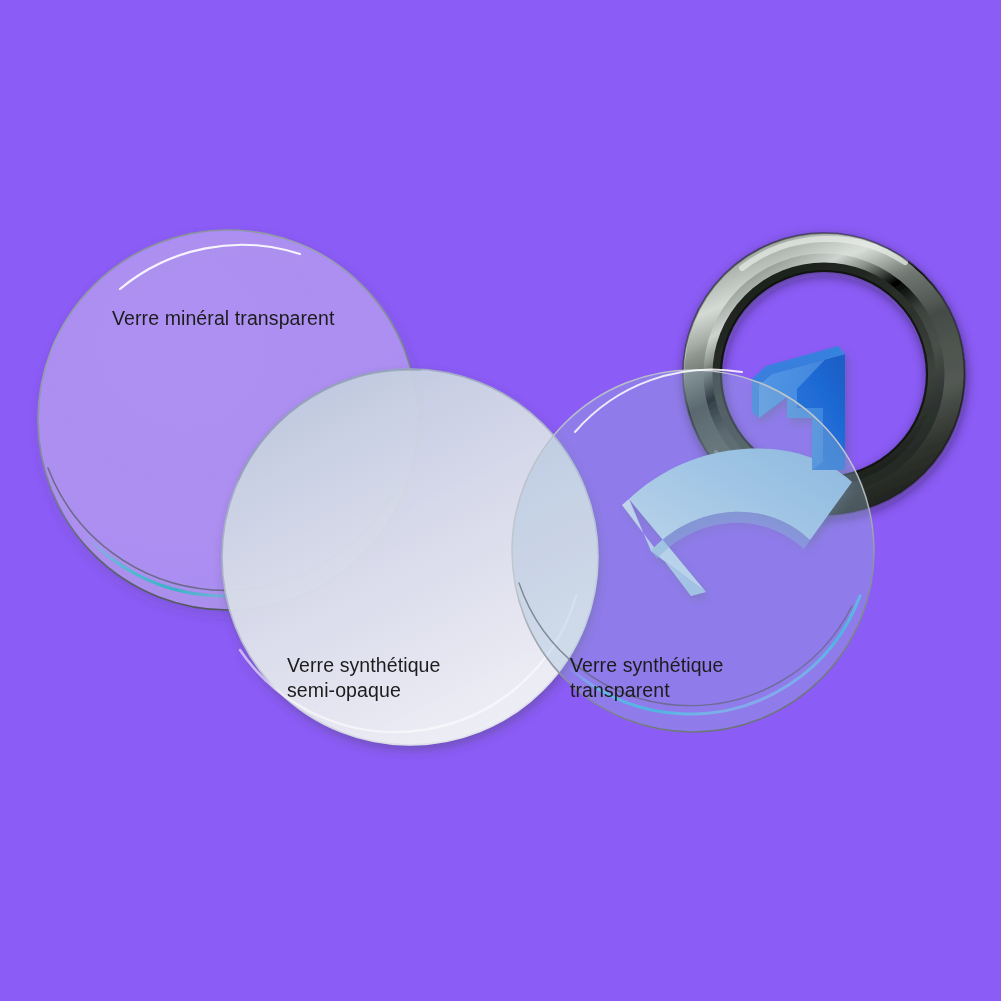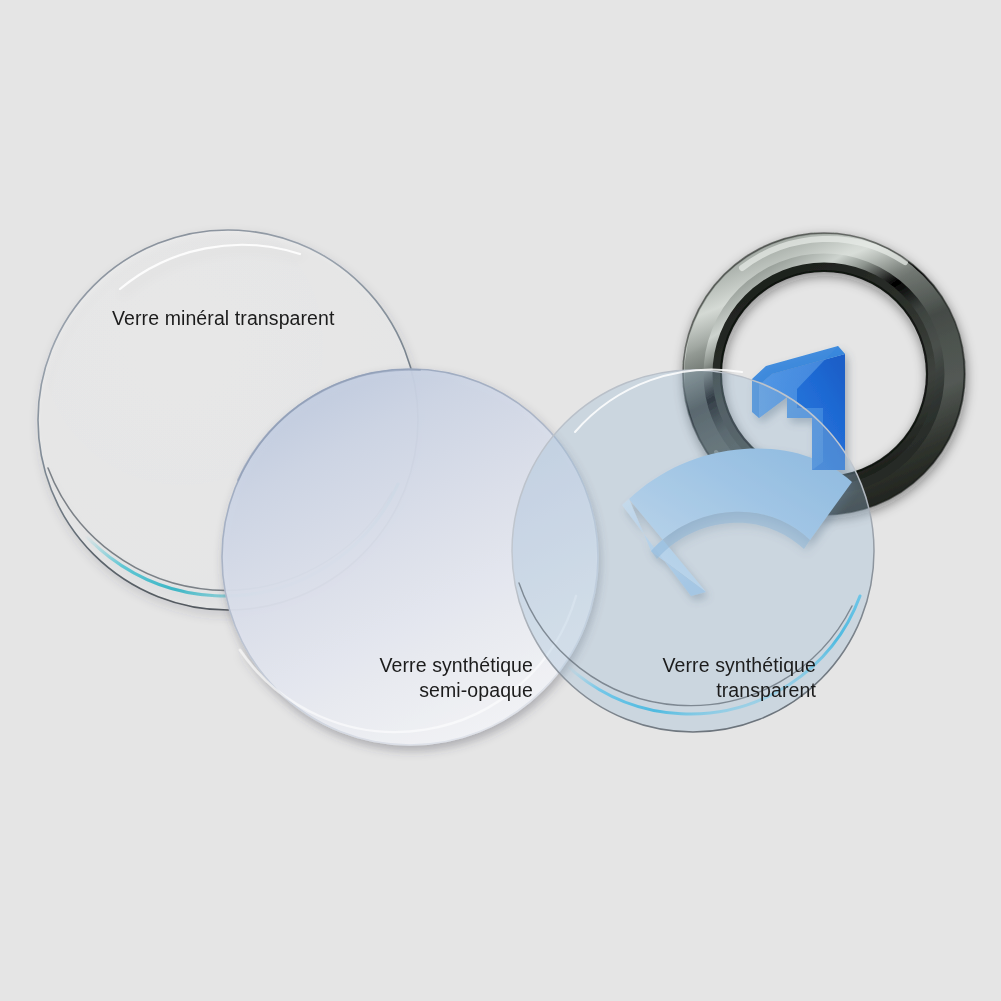--- a/index.html
+++ b/index.html
@@ -10,36 +10,36 @@
   body {
     width: 1001px;
     height: 1001px;
     font-family: "Liberation Sans", sans-serif;
     overflow: hidden;
   }
   #stage {
     position: relative;
     width: 1001px;
     height: 1001px;
-    background: #e5e5e5;
+    background: #8b5cf6;
   }
   #stage > svg {
     position: absolute;
     top: 0;
     left: 0;
   }
   .disc-label {
     position: absolute;
     color: #1c1c1c;
     font-family: "Liberation Sans", sans-serif;
     font-size: 19.5px;
     line-height: 25px;
     letter-spacing: 0.1px;
     white-space: pre;
-    text-align: right;
+    text-align: left;
     pointer-events: none;
   }
   #label-mineral-transparent {
     left: 112px;
     top: 306px;
     text-align: left;
   }
   #label-synthetic-semiopaque {
     left: 287px;
     top: 653px;

